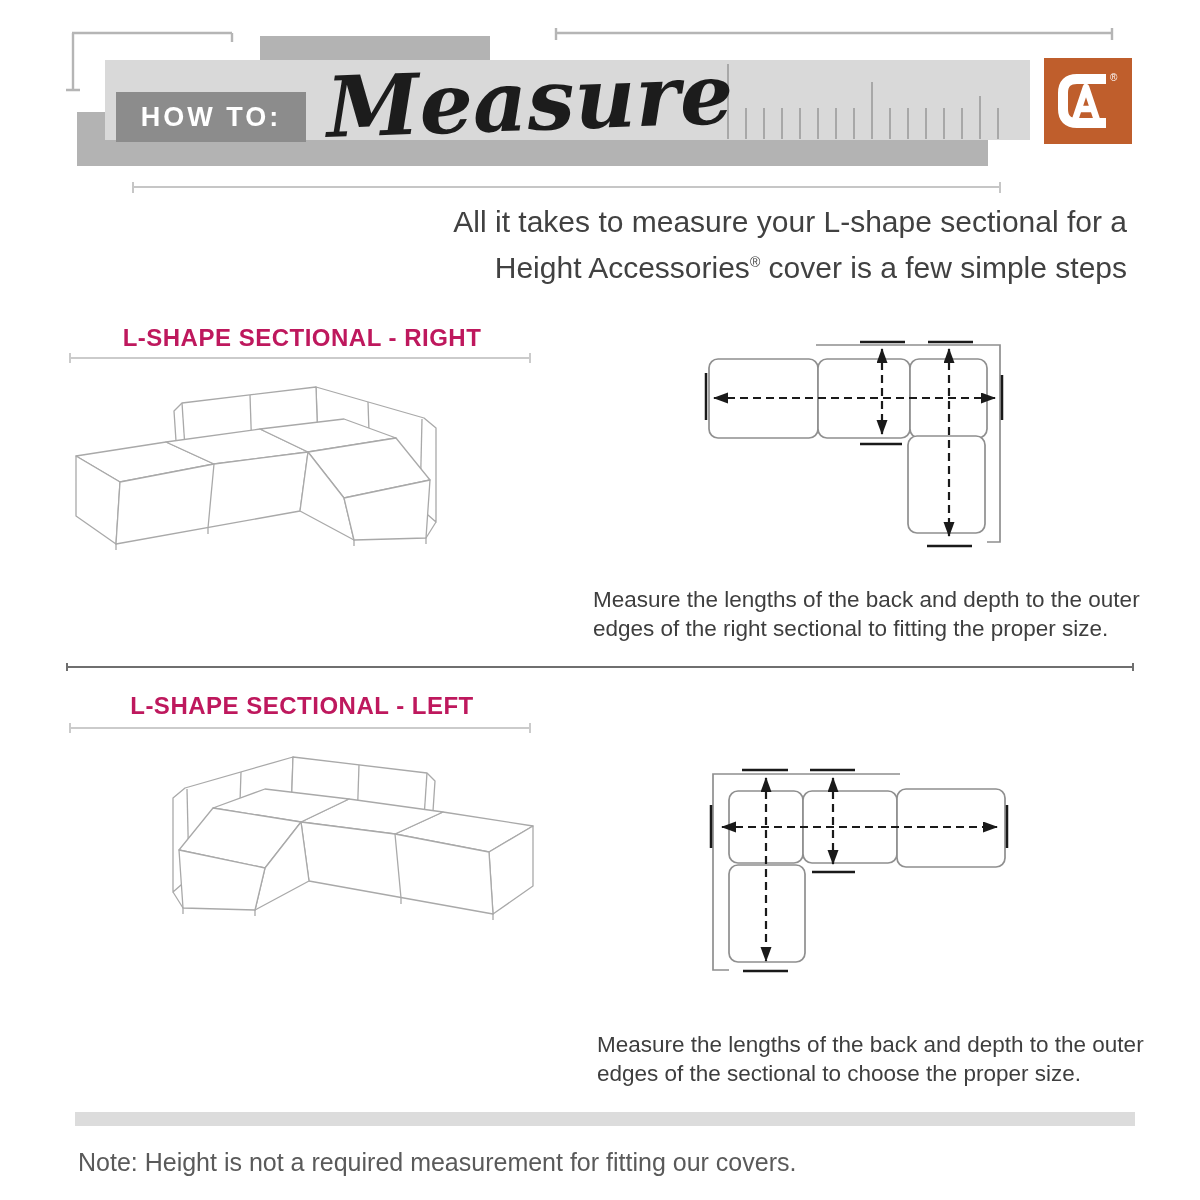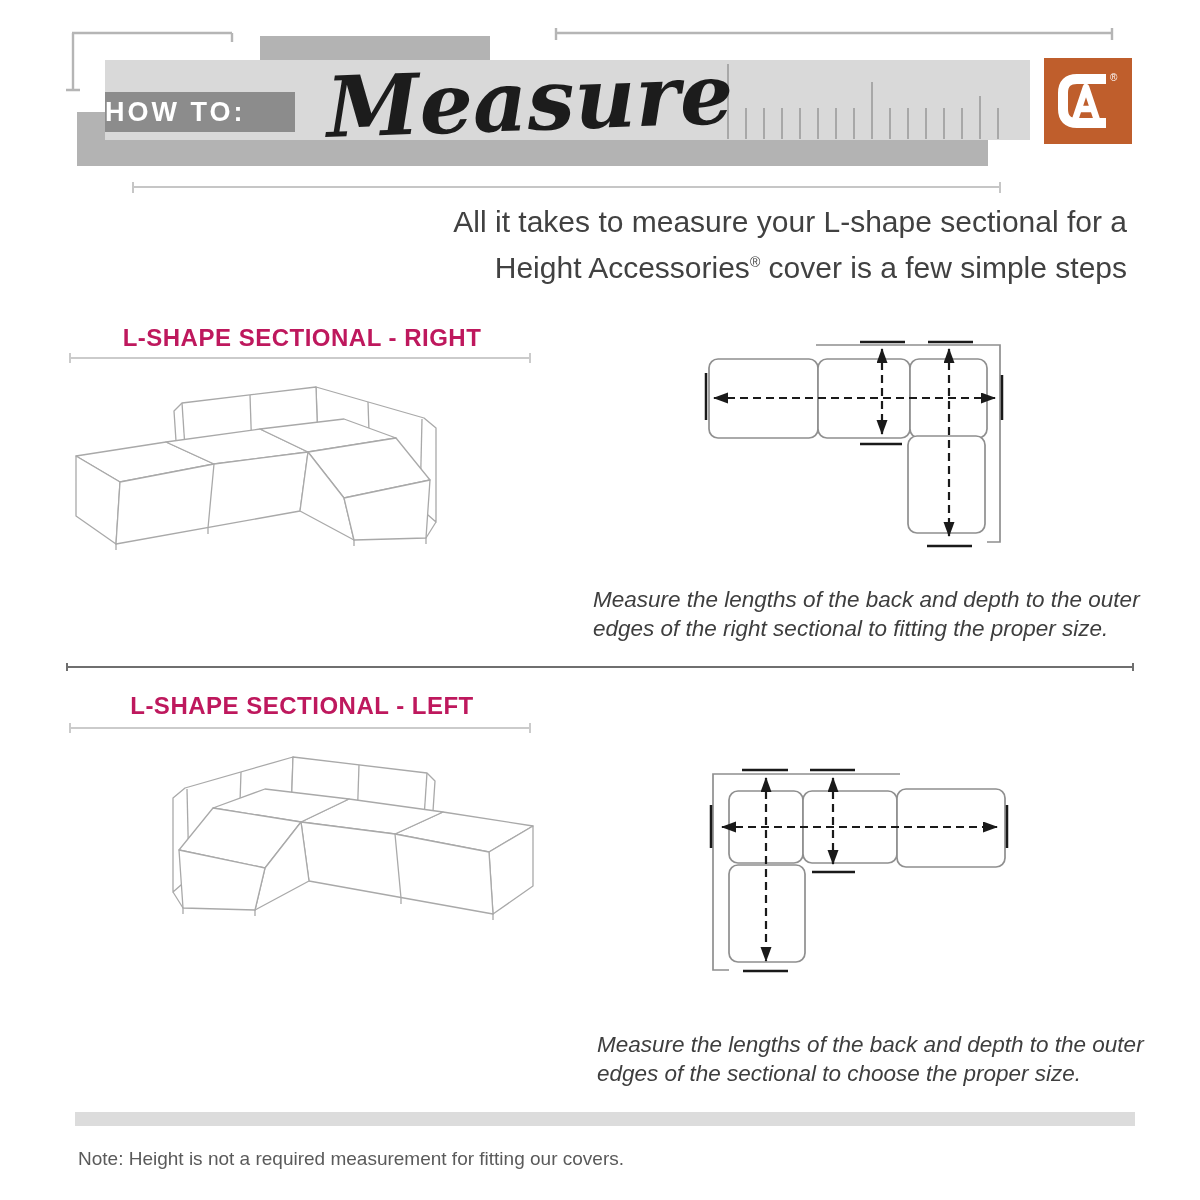--- a/index.html
+++ b/index.html
@@ -6,22 +6,22 @@
   html,body { background:#ffffff; }
   body { font-family:"Liberation Sans", sans-serif; }
   .page { position:relative; width:1200px; height:1200px; background:#fff; overflow:hidden; margin:0 auto; }
 
   
   .hdr-rect { position:absolute; }
   .tab-top   { left:260px; top:36px;  width:230px; height:26px; background:#b3b3b3; z-index:1; }
   .sq-left   { left:77px;  top:112px; width:56px;  height:54px; background:#b3b3b3; z-index:1; }
   .band-mid  { left:77px;  top:140px; width:911px; height:26px; background:#b3b3b3; z-index:1; }
   .band-light{ left:105px; top:60px;  width:925px; height:80px; background:#d9d9d9; z-index:2; }
-  .kicker-box{ position:absolute; left:105px; top:92px; width:190px; height:40px; background:#8c8c8c;
-               z-index:4; display:flex; align-items:center; }
+  .kicker-box{ position:absolute; left:116px; top:92px; width:190px; height:50px; background:#8c8c8c;
+               z-index:4; display:flex; align-items:center; justify-content:center; }
   .kicker-box span { color:#fff; font-weight:bold; font-size:27px; letter-spacing:3px; }
   .hdr-art { position:absolute; left:0; top:0; z-index:3; }
   .title-script { position:absolute; left:320px; top:40px; width:420px; height:130px; z-index:4;
                   text-align:center; font-family:"DejaVu Serif", serif; font-style:italic; font-weight:bold;
                   font-size:84px; line-height:122px; color:#1c1c1c; transform:rotate(-2deg); }
   .logo { position:absolute; left:1044px; top:58px; z-index:5; }
 
   
   .intro { position:absolute; right:73px; top:202px; width:760px; text-align:right;
            font-size:30px; line-height:40px; color:#414141; z-index:2; }
@@ -30,27 +30,27 @@
   
   .sec-heading { position:absolute; left:70px; width:464px; text-align:center;
                  font-size:24px; font-weight:bold; letter-spacing:0.5px; color:#be185d; }
   .h1r { top:324px; } .h2l { top:692px; }
   .underline { position:absolute; left:68px; }
   .u1 { top:352px; } .u2 { top:722px; }
   .sofa { position:absolute; left:62px; }
   .sofa-r { top:372px; } .sofa-l { top:742px; }
   .diagram { position:absolute; left:695px; }
   .diag-r { top:338px; } .diag-l { top:758px; }
-  .caption { position:absolute; font-size:22.5px; line-height:29px; color:#3e3e3e;font-style:italic; }
+  .caption { position:absolute; font-size:22.5px; line-height:29px; color:#3e3e3e; }
   .cap1 { left:593px; top:585px; } .cap2 { left:597px; top:1030px; }
   .divider { position:absolute; left:65px; top:661px; }
 
   
   .footer-bar { position:absolute; left:75px; top:1112px; width:1060px; height:14px; background:#dcdcdc; }
-  .note { position:absolute; left:78px; top:1148px; font-size:19px; color:#5a5a5a; }
+  .note { position:absolute; left:78px; top:1148px; font-size:25px; color:#5a5a5a; }
 </style>
 </head>
 <body>
 
 <svg width="0" height="0" style="position:absolute" aria-hidden="true">
   <defs>
     <marker id="arr" markerUnits="userSpaceOnUse" markerWidth="16" markerHeight="12" refX="14" refY="5.5" orient="auto-start-reverse">
       <path d="M0,0 L15,5.5 L0,11 Z" fill="#1a1a1a"></path>
     </marker>
     <g id="sofa-g" fill="#ffffff" stroke="#a9a9a9" stroke-width="1.3" stroke-linejoin="round">

